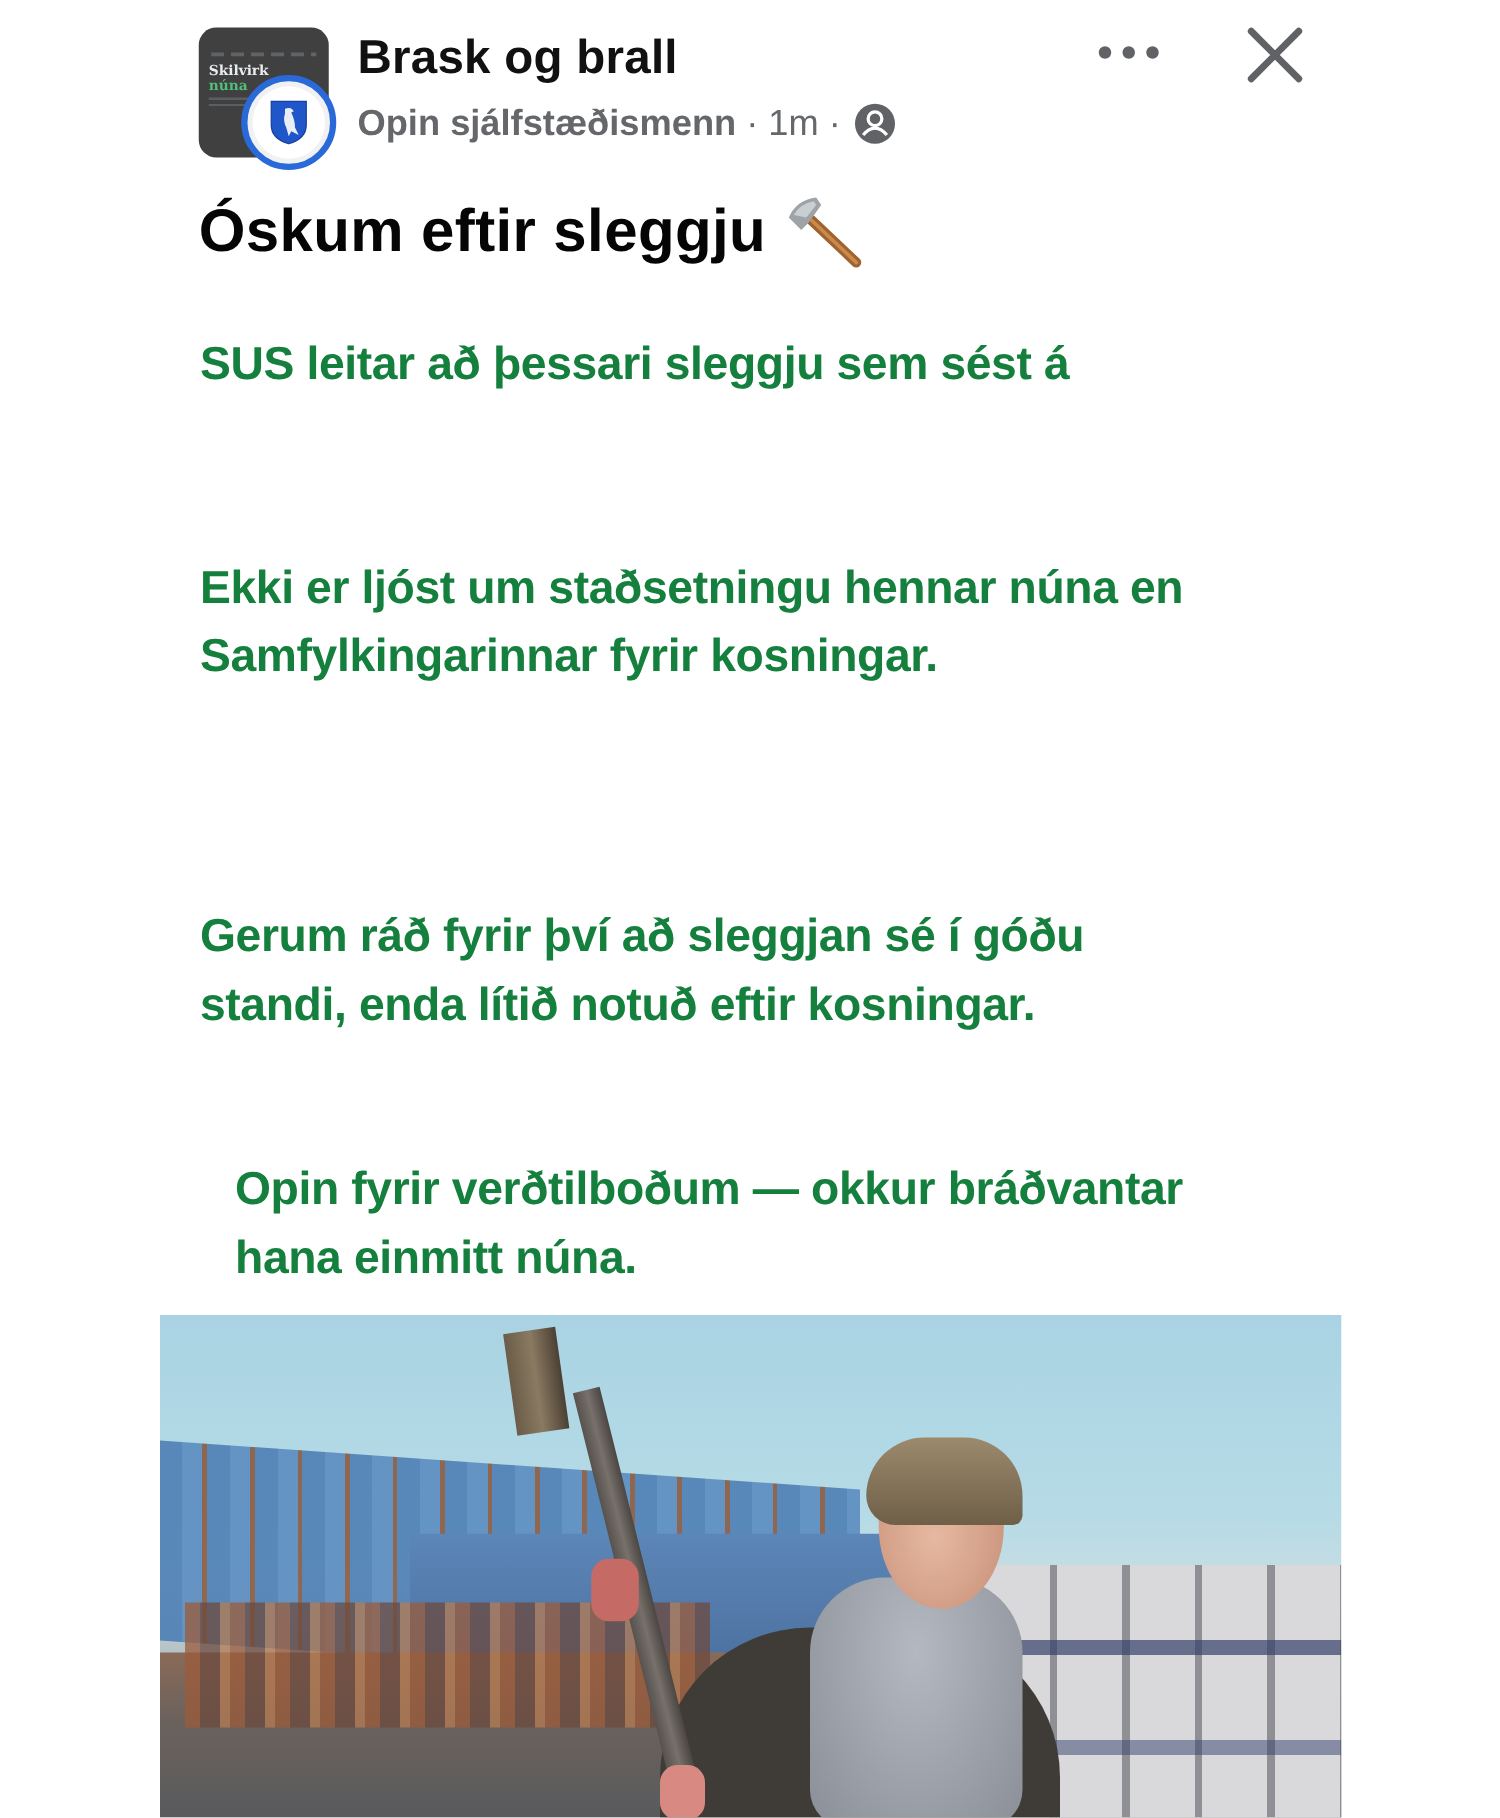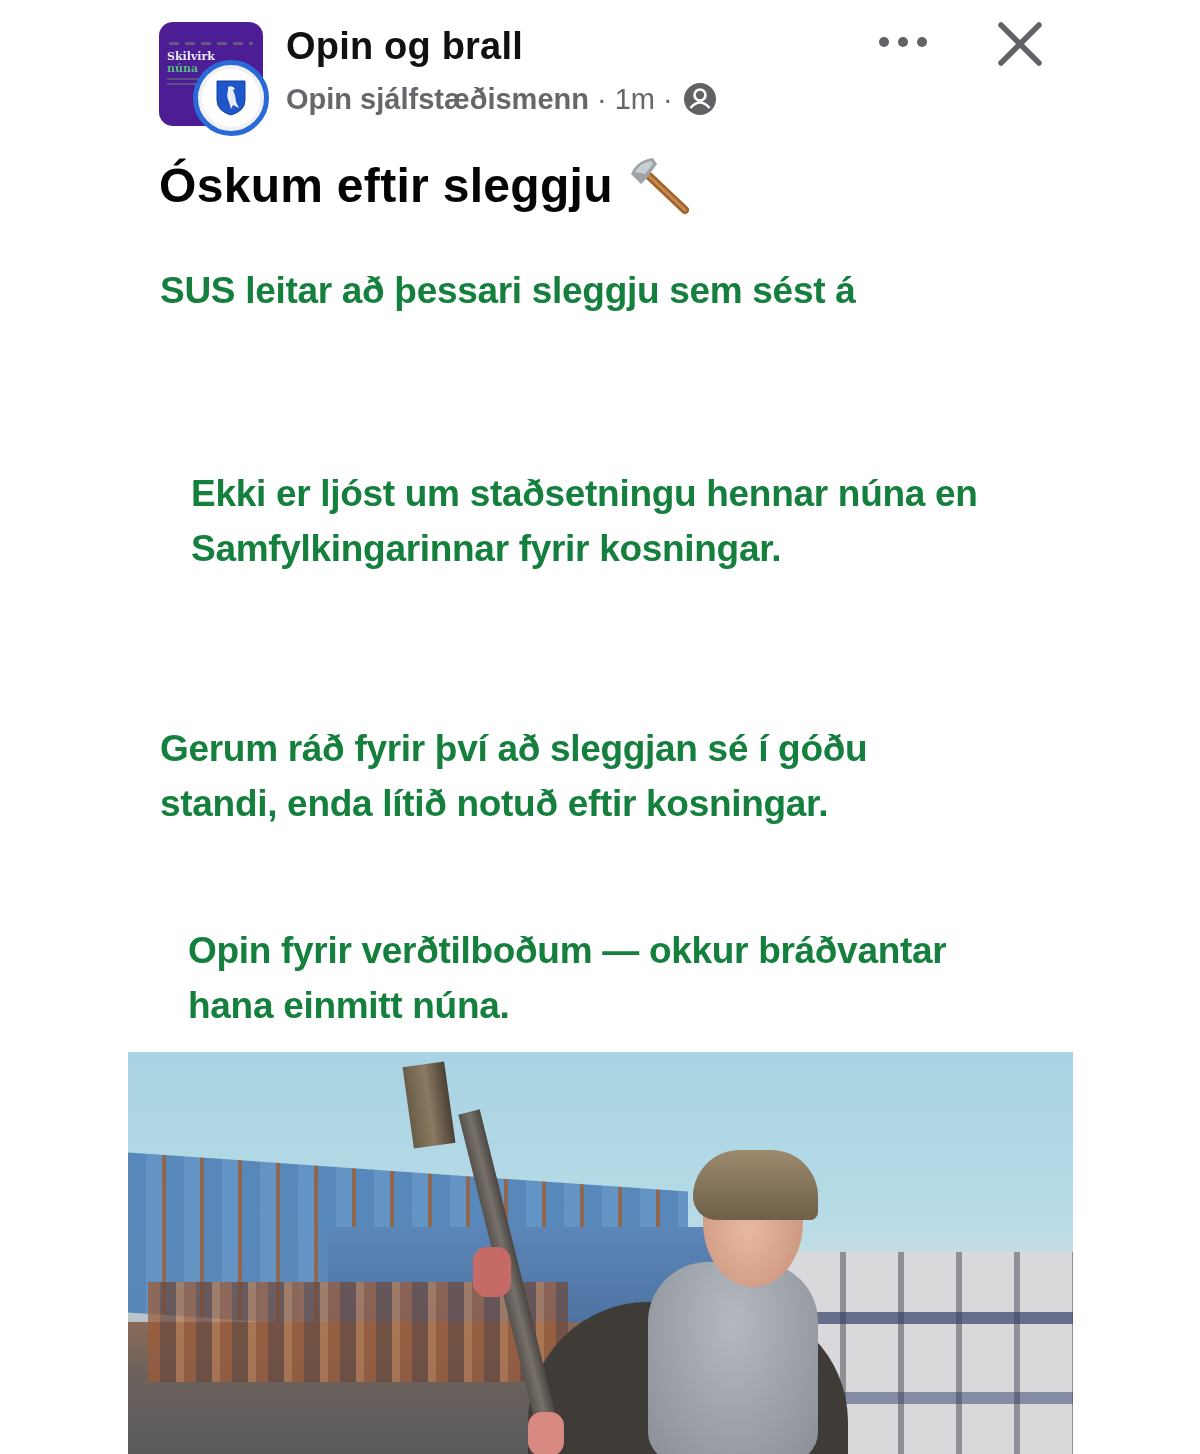--- a/index.html
+++ b/index.html
@@ -22,21 +22,21 @@
       left: 159px;
       top: 22px;
       width: 110px;
       height: 110px;
     }
     .group-avatar {
       position: absolute;
       left: 0; top: 0;
       width: 104px; height: 104px;
       border-radius: 14px;
-      background: #4c1d95;
+      background: #404040;
       overflow: hidden;
     }
     .group-avatar .ga-nav {
       position: absolute; left: 10px; top: 20px;
       width: 84px; height: 3px;
       background: repeating-linear-gradient(90deg,#6b7379 0 10px,transparent 10px 16px);
       opacity: .7;
     }
     .group-avatar .ga-title1 {
       position: absolute; left: 8px; top: 28px;
@@ -122,21 +122,21 @@
       position: absolute;
       left: 160px;
       width: 880px;
       font-size: 37px;
       line-height: 55px;
       color: #15803d;
       letter-spacing: -0.3px;
       font-weight: bold;
     }
     .p1 { top: 263px; }
-    .p2 { top: 466px; margin-left: 31px; }
+    .p2 { top: 442px; }
     .p3 { top: 721px; }
     .p4 { top: 923px; margin-left: 28px; }
     .paragraph span { display: block; white-space: nowrap; }
 
     
     .photo {
       position: absolute;
       left: 128px; top: 1052px;
       width: 945px; height: 402px;
       overflow: hidden;
@@ -243,21 +243,21 @@
       <div class="ga-lines"></div>
     </div>
     <div class="page-avatar">
       <svg class="shield" viewBox="0 0 30 36">
         <path d="M1 1 H29 V20 Q29 31 15 35 Q1 31 1 20 Z" fill="#1f56c9" stroke="#17409a" stroke-width="1"></path>
         <path d="M12 7 Q17 5 19 9 L17 10 Q20 16 20 22 L23 28 L17 25 L15 29 L13 22 Q10 16 12 11 Z" fill="#e9eef6"></path>
       </svg>
     </div>
   </div>
 
-  <div class="page-name">Opin og brall</div>
+  <div class="page-name">Brask og brall</div>
 
   <div class="meta-line">
     <span class="author">Opin sjálfstæðismenn</span>
     <span class="sep">·</span>
     <span class="time">1m</span>
     <span class="sep">·</span>
     <svg class="audience-icon" viewBox="0 0 34 34">
       <circle cx="17" cy="17" r="16" fill="#606266"></circle>
       <circle cx="17" cy="13" r="5.5" fill="none" stroke="#fff" stroke-width="2.6"></circle>
       <path d="M7.5 26 Q17 15 26.5 26" fill="none" stroke="#fff" stroke-width="2.6"></path>

